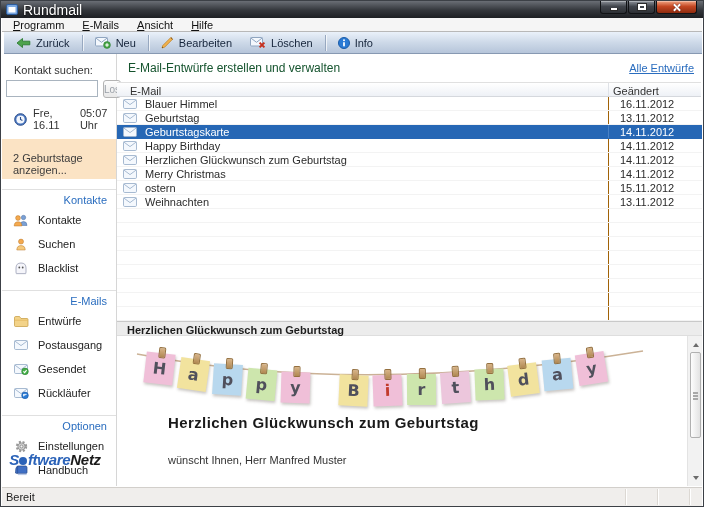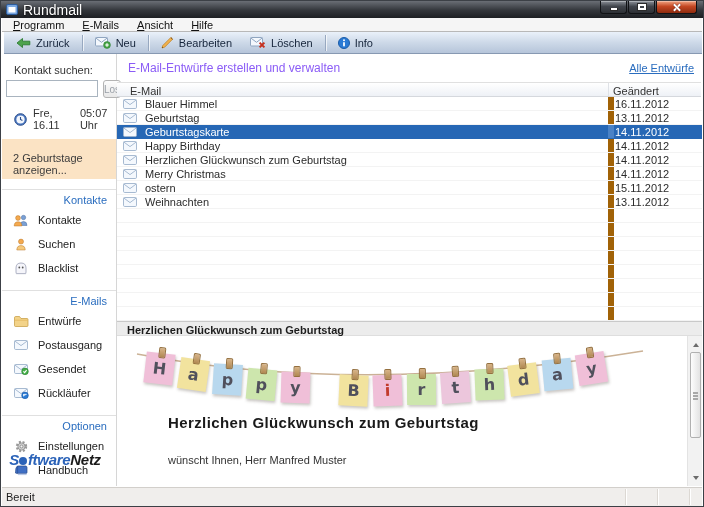--- a/index.html
+++ b/index.html
@@ -59,35 +59,35 @@
   .side-item { display:flex; align-items:center; gap:9px; height:24px; padding-left:11px; color:#222; }
   .side-item .icon { width:16px; }
   .logo { position:absolute; bottom:18px; left:0; right:8px; text-align:center;
     font-style:italic; font-weight:bold; font-size:15px; letter-spacing:-0.3px; }
   .logo .blue { color:#2a62b8; }
   .logo .dot { display:inline-block; width:8px; height:8px; background:#2a62b8; border-radius:50%; margin:0 0.5px; }
   .logo .dark { color:#1b1b1b; }
 
   
   .main-header { position:absolute; top:0; left:0; right:0; height:28px; }
-  .main-title { position:absolute; left:11px; top:7px; font-size:12px; color:#8b5cf6; }
+  .main-title { position:absolute; left:11px; top:7px; font-size:12px; color:#14532d; }
   .all-link { position:absolute; right:8px; top:8px; color:#2a6dbf; text-decoration:underline; }
 
   
   .table-head { position:absolute; top:28px; left:0; right:1px; height:15px;
     background:linear-gradient(#ffffff,#eef1f6); border-top:1px solid #e0e0e0; border-bottom:1px solid #d5d8dd; }
   .th-mail { position:absolute; left:13px; top:2px; color:#333; }
   .th-date { position:absolute; left:496px; top:2px; color:#333; }
   .th-div { position:absolute; left:491px; top:0; bottom:0; width:1px; background:#dfe2e7; }
   .rows { position:absolute; top:43px; left:0; right:0; }
   .row { position:relative; height:14px; display:flex; align-items:center; border-bottom:1px solid #f3f3f3; }
   .row .icon { margin:0 8px 0 6px; }
   .row .name { color:#2b2b2b; white-space:nowrap; }
   .cell-date { position:absolute; left:491px; right:0; top:0; bottom:0;
-    border-left:6px solid #a16207; padding-left:1px; display:flex; align-items:center; color:#2b2b2b; }
+    border-left:1px solid #a16207; padding-left:11px; display:flex; align-items:center; color:#2b2b2b; }
   .row.selected { background:#2667b5; border-bottom:1px solid #2667b5; }
   .row.selected .name, .row.selected .cell-date { color:#fff; }
   .row.selected .cell-date { border-left-color:#4a82c6; }
 
   
   .preview-head { position:absolute; top:267px; left:0; right:0; height:15px; background:#ececec;
     border-top:1px solid #c9c9c9; border-bottom:1px solid #dedede;
     font-weight:bold; padding:2px 0 0 10px; color:#1d1d1d; }
   .preview-body { position:absolute; top:282px; left:0; right:0; bottom:0; background:#fff; }
   .banner { position:absolute; left:16px; top:3px; width:516px; height:72px; }

